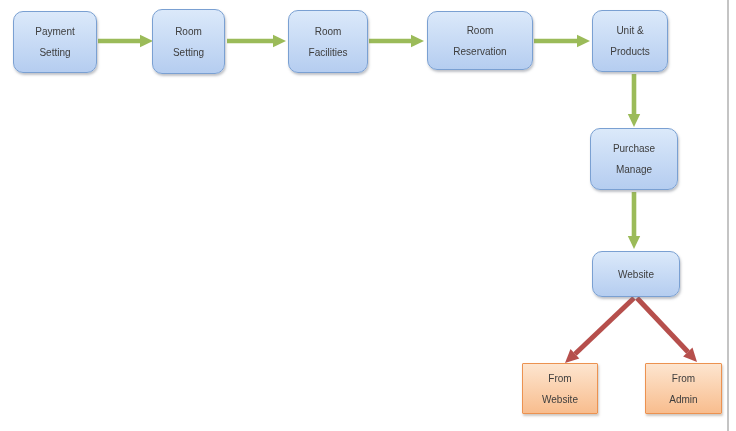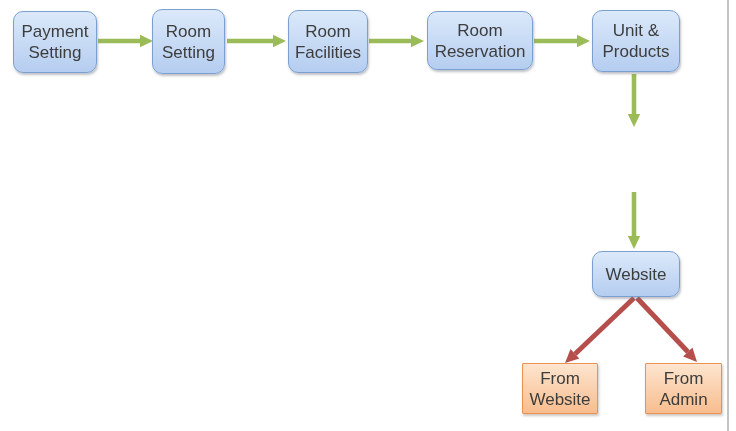--- a/index.html
+++ b/index.html
@@ -8,41 +8,41 @@
     font-family:"Liberation Sans",sans-serif;
   }
   .arrows{position:absolute;left:0;top:0;width:736px;height:431px;pointer-events:none;}
   .arrow-green-line{stroke:var(--arrow-green);stroke-width:4.6;fill:none;}
   .arrow-green-head{fill:var(--arrow-green);stroke:none;}
   .arrow-red-line{stroke:var(--arrow-red);stroke-width:5;fill:none;}
   .arrow-red-head{fill:var(--arrow-red);stroke:none;}
   .node{
     position:absolute;box-sizing:border-box;
     display:flex;align-items:center;justify-content:center;
-    text-align:center;font-size:17px;line-height:21px;color:var(--text);
+    text-align:center;font-size:10px;line-height:21px;color:var(--text);
     white-space:pre-line;
   }
   .node.blue{
     background:linear-gradient(180deg,var(--node-blue-fill-top) 0%,var(--node-blue-fill-bottom) 100%);
     border:1.5px solid var(--node-blue-border);
     border-radius:10px;
     box-shadow:1px 2px 2.5px rgba(110,118,130,.45);
   }
   .node.orange{
     background:linear-gradient(180deg,var(--node-orange-fill-top) 0%,var(--node-orange-fill-bottom) 100%);
     border:1.5px solid var(--node-orange-border);
     border-radius:1px;
     box-shadow:1px 2px 2.5px rgba(130,115,100,.4);
     justify-content:center;
   }
   .n-payment{left:13px;top:11px;width:84px;height:62px}
   .n-room-setting{left:152px;top:9px;width:73px;height:65px}
   .n-room-facilities{left:288px;top:10px;width:80px;height:63px}
   .n-room-reservation{left:427px;top:11px;width:106px;height:59px}
-  .n-unit-products{left:592px;top:10px;width:88px;height:62px}
+  .n-unit-products{left:592px;top:10px;width:76px;height:62px}
   .n-purchase{left:590px;top:128px;width:88px;height:62px}
   .n-customer{left:592px;top:251px;width:88px;height:46px}
   .n-from-website{left:522px;top:363px;width:76px;height:51px}
   .n-from-admin{left:645px;top:363px;width:77px;height:51px}
   .page-edge{position:absolute;left:727px;top:0;width:2px;height:431px;background:var(--page-edge);}
 </style>
 </head>
 <body>
 
 <div class="canvas">
@@ -95,20 +95,24 @@
 Facilities</span>
   </div>
   <div class="node blue n-room-reservation">
     <span>Room
 Reservation</span>
   </div>
   <div class="node blue n-unit-products">
     <span>Unit &amp;
 Products</span>
   </div>
+  <div class="node blue n-purchase">
+    <span>Purchase
+Manage</span>
+  </div>
   <div class="node blue n-customer">
     <span>Website</span>
   </div>
   <div class="node orange n-from-website">
     <span>From
 Website</span>
   </div>
   <div class="node orange n-from-admin">
     <span>From
 Admin</span>

